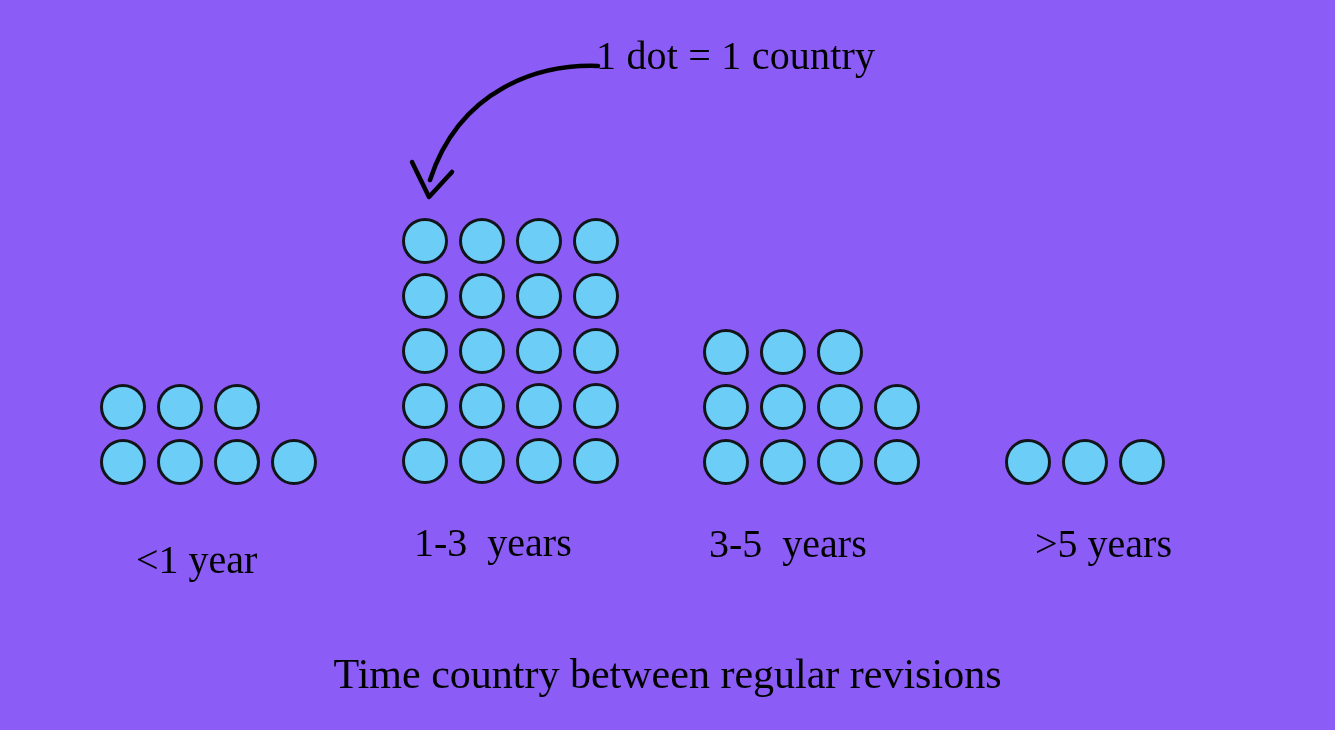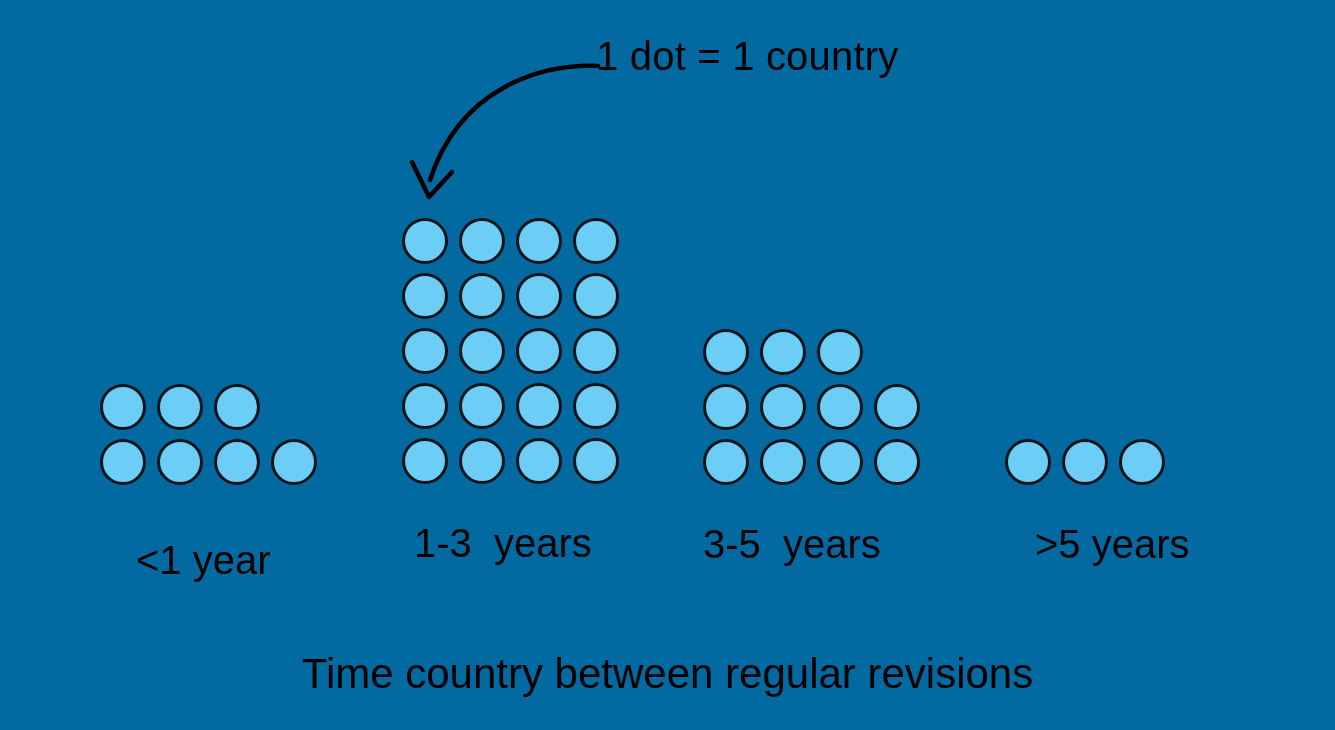--- a/index.html
+++ b/index.html
@@ -8,22 +8,23 @@
     background: #ffffff;
   }
   body {
     font-family: "Liberation Sans", sans-serif;
     -webkit-font-smoothing: antialiased;
   }
   #stage {
     position: relative;
     width: 1335px;
     height: 730px;
-    background: #0369a1;
+    background: #8b5cf6;
     overflow: hidden;
+    font-family: Liberation Serif, serif;
   }
 
   
   #annotation-text {
     position: absolute;
     left: 596px;
     top: 32px;
     font-size: 40px;
     line-height: 48px;
     color: #000000;
@@ -79,21 +80,21 @@
   }
 
   
   #group-0 { left: 100px;  top: 379px; gap: 16px; }
   #group-1 { left: 402px;  top: 213px; }
   #group-2 { left: 703px;  top: 324px; }
   #group-3 { left: 1005px; top: 434px; }
 
   #group-0 .group-label { margin-left: 36px; }
   #group-1 .group-label { margin-left: 12px; }
-  #group-2 .group-label { margin-left: 0; text-align: right; }
+  #group-2 .group-label { margin-left: 6px; text-align: right; }
   #group-3 .group-label { margin-left: 30px; }
 
   
   #caption {
     position: absolute;
     left: 0;
     top: 648px;
     width: 1335px;
     text-align: center;
     font-size: 42px;

